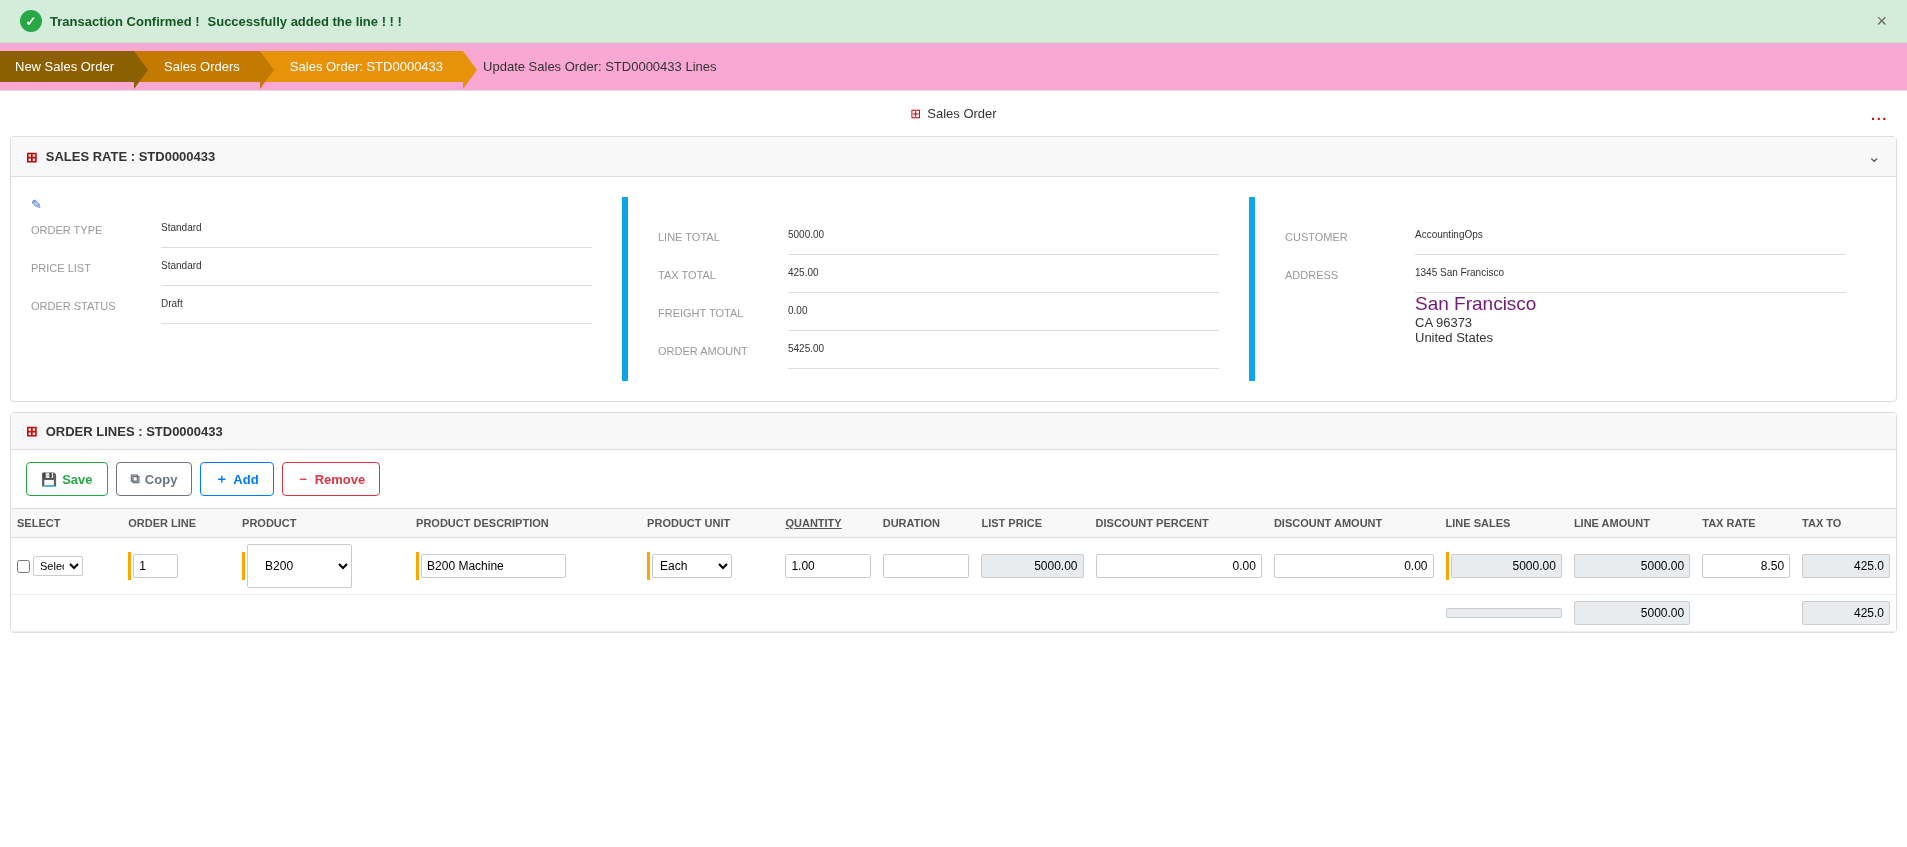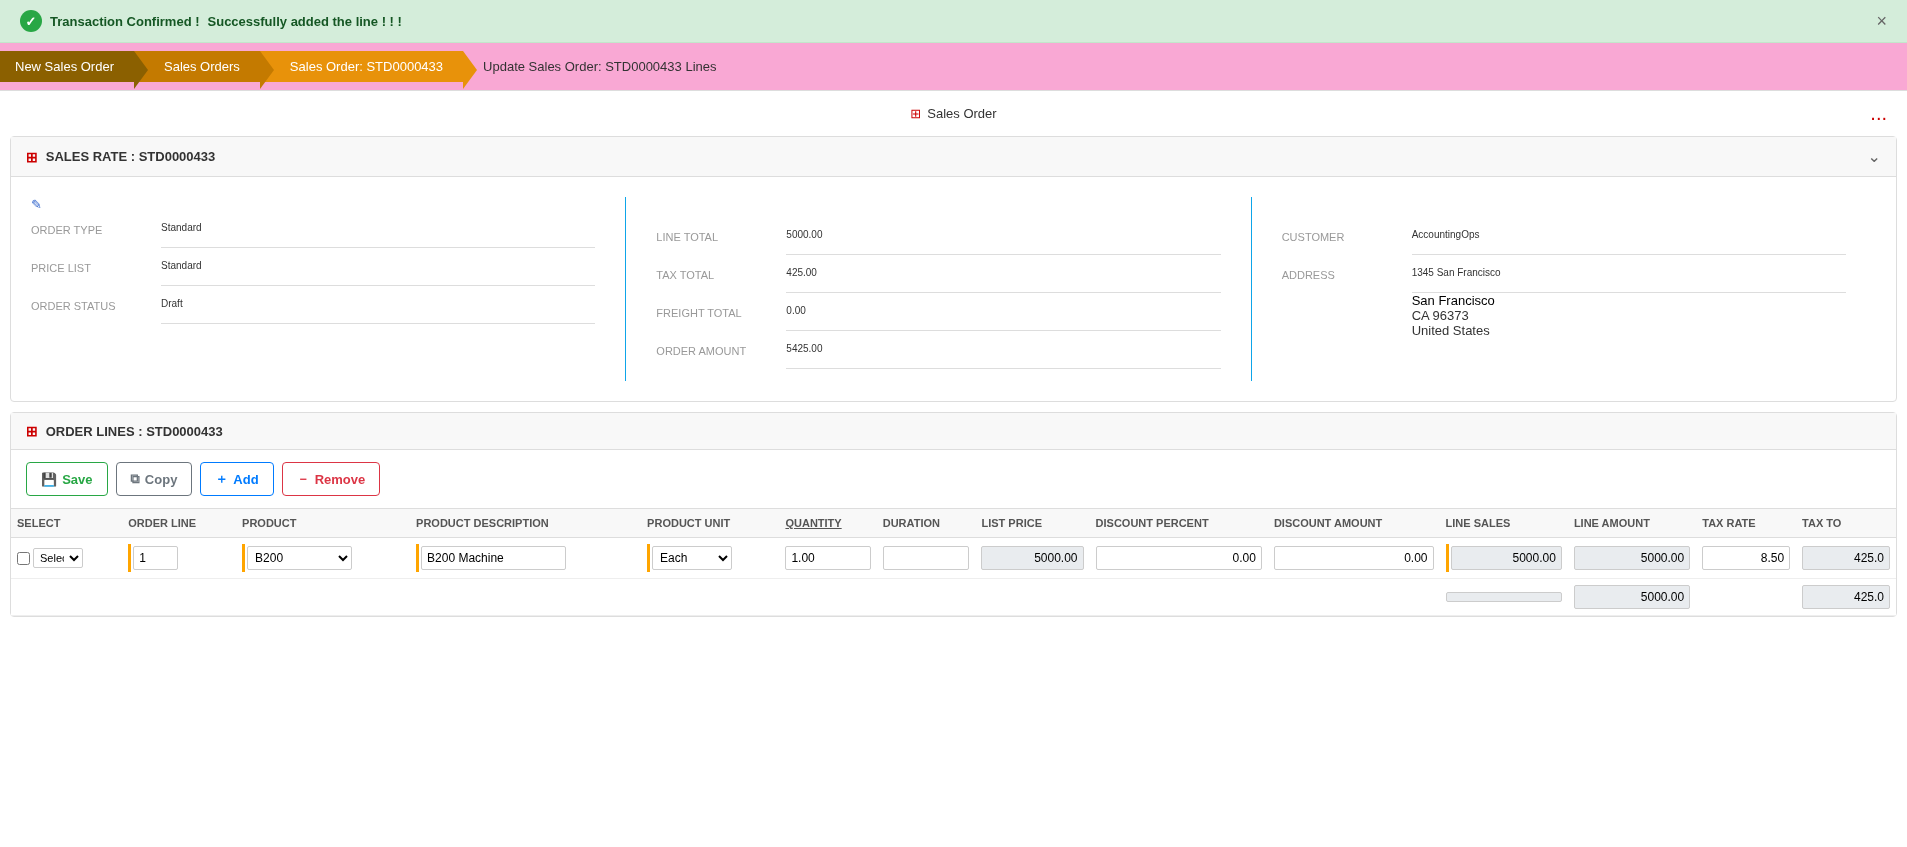--- a/index.html
+++ b/index.html
@@ -131,21 +131,21 @@
     .order-info {
       padding: 20px;
       display: flex;
       gap: 0;
     }
     .order-info-col {
       flex: 1;
       padding-right: 30px;
     }
     .order-info-col + .order-info-col {
-      border-left: 1px solid #0ea5e9;
+      border-left: 6px solid #0ea5e9;
       padding-left: 30px;
     }
     .edit-icon { color: #3366cc; margin-bottom: 10px; cursor: pointer; }
     .field-row {
       display: flex;
       margin-bottom: 12px;
       align-items: flex-start;
     }
     .field-label {
       color: #999;
@@ -342,21 +342,21 @@
         <div class="field-row">
           <span class="field-label">CUSTOMER</span>
           <div style="flex:1;">
             <div class="field-value">AccountingOps</div>
           </div>
         </div>
         <div class="field-row">
           <span class="field-label">ADDRESS</span>
           <div style="flex:1;">
             <div class="field-value">1345 San Francisco</div>
-            <div style="color:#000000;font-size:13px;">San Francisco</div>
+            <div style="color:#701a75;font-size:19px;">San Francisco</div>
             <div style="color:#333;font-size:13px;">CA 96373</div>
             <div style="color:#333;font-size:13px;">United States</div>
           </div>
         </div>
       </div>
     </div>
   </div>
 
   <div class="section">
     <div class="section-header">
@@ -417,21 +417,21 @@
             </td>
             <td class="col-orderline">
               <div style="display:flex;align-items:center;gap:2px;">
                 <div style="width:3px;height:28px;background:orange;"></div>
                 <input type="text" class="editable-field" value="1" style="width: 45px;">
               </div>
             </td>
             <td class="col-product">
               <div style="display:flex;align-items:center;gap:2px;">
                 <div style="width:3px;height:28px;background:orange;"></div>
-                <select style="width:105px;font-size:12px;padding:3px;">
+                <select style="width:105px;font-size:12px;padding:13px;">
                   <option>B200</option>
                 </select>
               </div>
             </td>
             <td class="col-proddesc">
               <div style="display:flex;align-items:center;gap:2px;">
                 <div style="width:3px;height:28px;background:orange;"></div>
                 <input type="text" class="editable-field" value="B200 Machine" style="width: 145px;">
               </div>
             </td>

